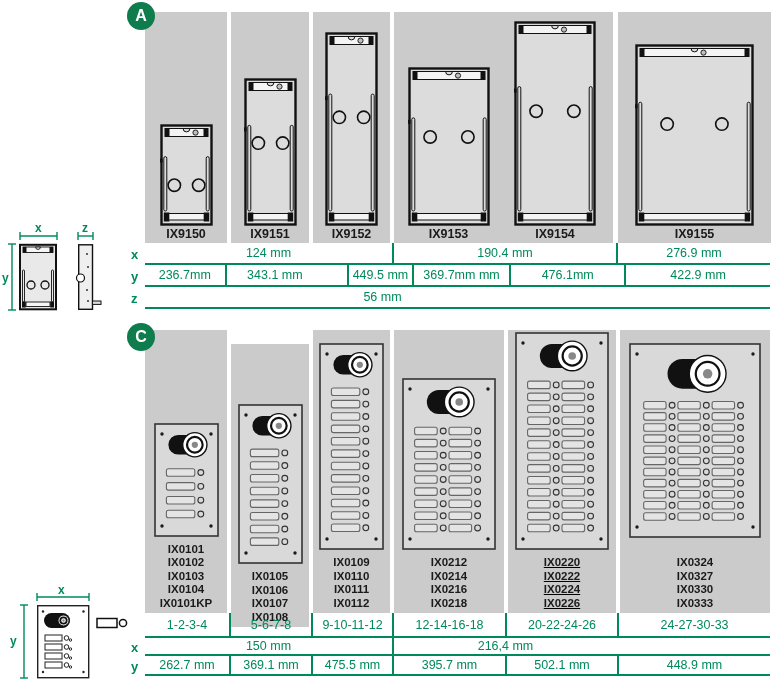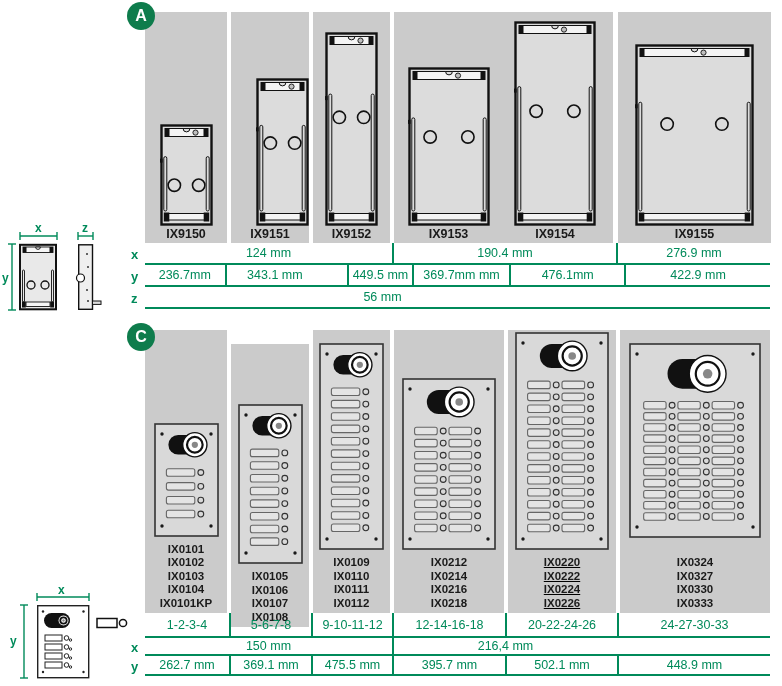--- a/index.html
+++ b/index.html
@@ -109,21 +109,21 @@
         <circle cx="38.69" cy="61.199999999999996" r="6.2" fill="#dcdcdc" stroke="#111" stroke-width="1.6"></circle>
         <rect x="3.8" y="32.64" width="3" height="54.36" rx="1.5" fill="none" stroke="#111" stroke-width="1"></rect>
         <rect x="46.2" y="32.64" width="3" height="54.36" rx="1.5" fill="none" stroke="#111" stroke-width="1"></rect>
         <rect x="0" y="34.64" width="2.6" height="4" fill="#111"></rect>
         <rect x="8" y="89.5" width="37" height="6.5" fill="#f4f4f4" stroke="#111" stroke-width="1"></rect>
         <rect x="3.8" y="88.5" width="5.5" height="9" fill="#111"></rect>
         <rect x="43.7" y="88.5" width="5.5" height="9" fill="#111"></rect>
       </svg>
     <div class="boxlabel">IX9150</div>
   </div>
-  <div class="graycol" style="left:231px;top:12px;width:78px;height:231px;align-items:flex-end;">
+  <div class="graycol" style="left:231px;top:12px;width:78px;height:231px;">
     <svg width="53" height="148" viewBox="0 0 53 148">
         <rect x="1.5" y="1.5" width="50" height="145" fill="#dcdcdc" stroke="#111" stroke-width="2.4"></rect>
         <rect x="5" y="4.5" width="43" height="8" fill="#f4f4f4" stroke="#111" stroke-width="1"></rect>
         <rect x="5" y="4.5" width="4.5" height="8" fill="#111"></rect>
         <rect x="43.5" y="4.5" width="4.5" height="8" fill="#111"></rect>
         <path d="M 23.1 4.5 A 3.4 3.4 0 0 0 29.9 4.5 Z" fill="#dcdcdc" stroke="#111" stroke-width="1"></path>
         <circle cx="35.5" cy="8.6" r="2.6" fill="#bfbfbf" stroke="#111" stroke-width="0.9"></circle>
         <circle cx="14.309999999999999" cy="65.12" r="6.2" fill="#dcdcdc" stroke="#111" stroke-width="1.6"></circle>
         <circle cx="38.69" cy="65.12" r="6.2" fill="#dcdcdc" stroke="#111" stroke-width="1.6"></circle>
         <rect x="3.8" y="47.36" width="3" height="85.64" rx="1.5" fill="none" stroke="#111" stroke-width="1"></rect>

